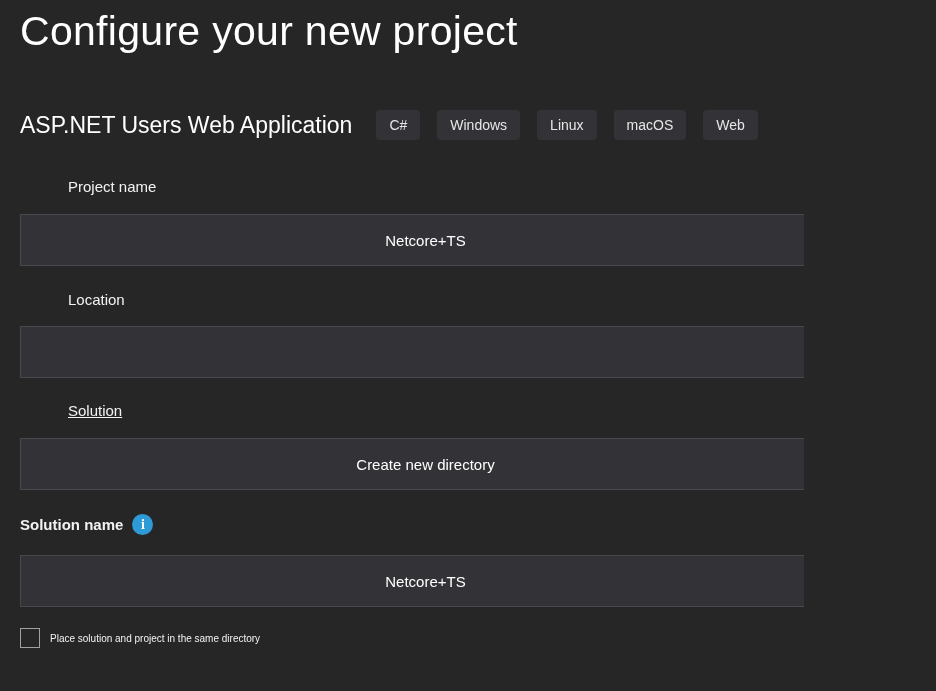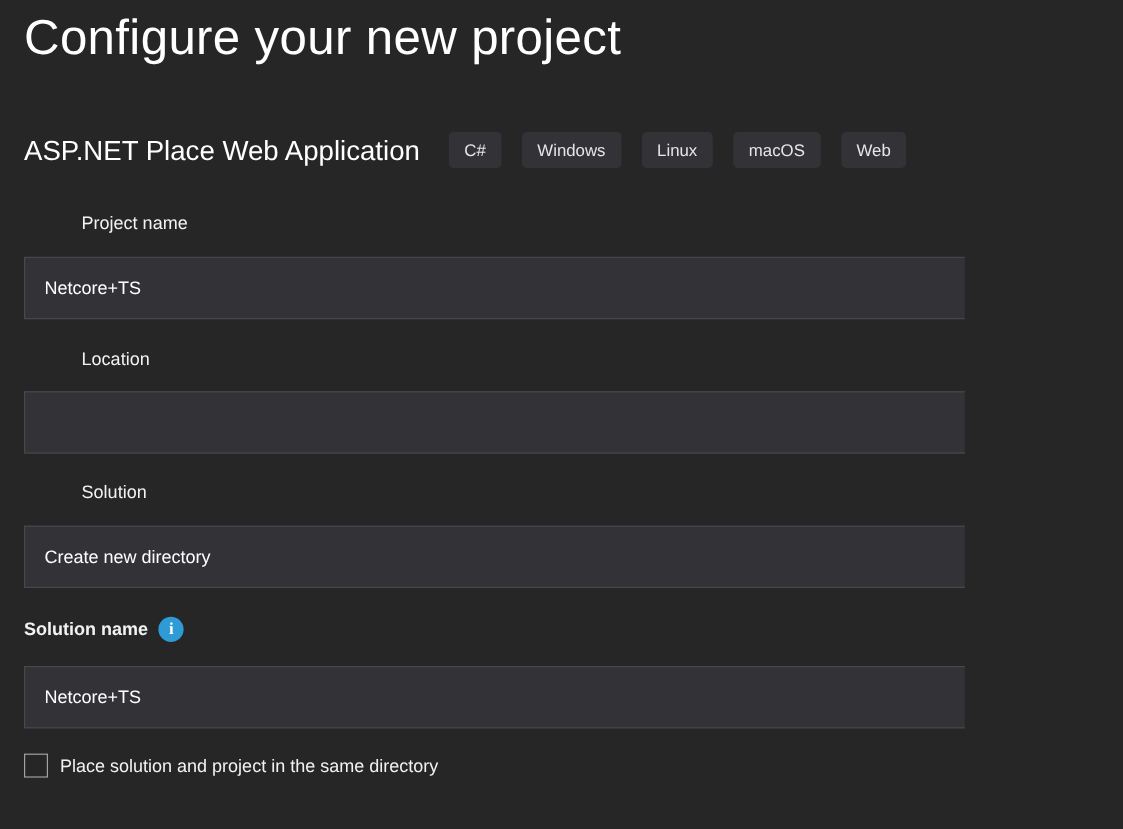--- a/index.html
+++ b/index.html
@@ -54,21 +54,21 @@
   .field-label {
     position: absolute;
     left: 20px;
     font-size: 15px;
     color: #f2f2f2;
     white-space: nowrap;
     margin-left: 48px;
   }
   .lbl-project  { top: 178px; }
   .lbl-location { top: 291px; }
-  .lbl-solution { top: 402px; }
+  .lbl-solution { top: 402px; text-decoration: underline; }
   .label-row {
     position: absolute;
     left: 20px;
     top: 514px;
     display: flex;
     align-items: center;
     gap: 9px;
   }
   .label-row .field-label-inline {
     font-size: 15px;
@@ -94,20 +94,21 @@
     left: 20px;
     width: 825px;
     height: 52px;
     box-sizing: border-box;
     background: #333337;
     border: 1px solid #47474d;
     color: #ffffff;
     font-size: 15px;
     font-family: "Liberation Sans", "DejaVu Sans", sans-serif;
     padding: 0 30px 0 16px;
+    text-align: center;
   }
   .text-input { outline: none; }
   .inp-project  { top: 214px; }
   .cmb-location { top: 326px; }
   .cmb-solution { top: 438px; }
   .inp-solution { top: 555px; }
   .combobox {
     display: flex;
     align-items: center;
     cursor: default;
@@ -156,34 +157,34 @@
   .checkbox {
     width: 20px;
     height: 20px;
     box-sizing: border-box;
     border: 1px solid #a0a0a0;
     background: transparent;
     display: inline-block;
     cursor: pointer;
   }
   .checkbox-label {
-    font-size: 15px;
+    font-size: 10px;
     color: #f2f2f2;
     white-space: nowrap;
   }
 </style>
 </head>
 <body>
 
 <div class="screen">
 
   <h1 class="page-title">Configure your new project</h1>
 
   <div class="template-row">
-    <span class="template-name">ASP.NET Place Web Application</span>
+    <span class="template-name">ASP.NET Users Web Application</span>
     <span class="tag">C#</span>
     <span class="tag">Windows</span>
     <span class="tag">Linux</span>
     <span class="tag">macOS</span>
     <span class="tag">Web</span>
   </div>
 
   <span class="field-label lbl-project">Project name</span>
   <input class="text-input inp-project" type="text" value="Netcore+TS" style="">
 

